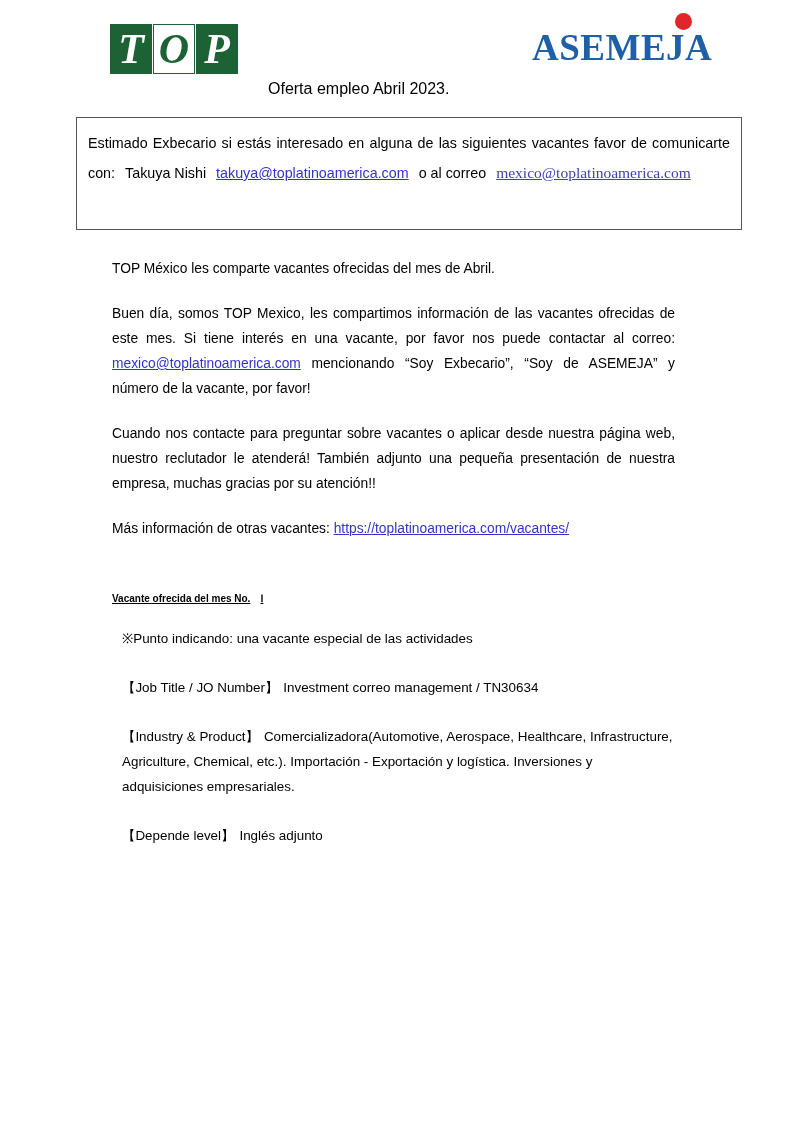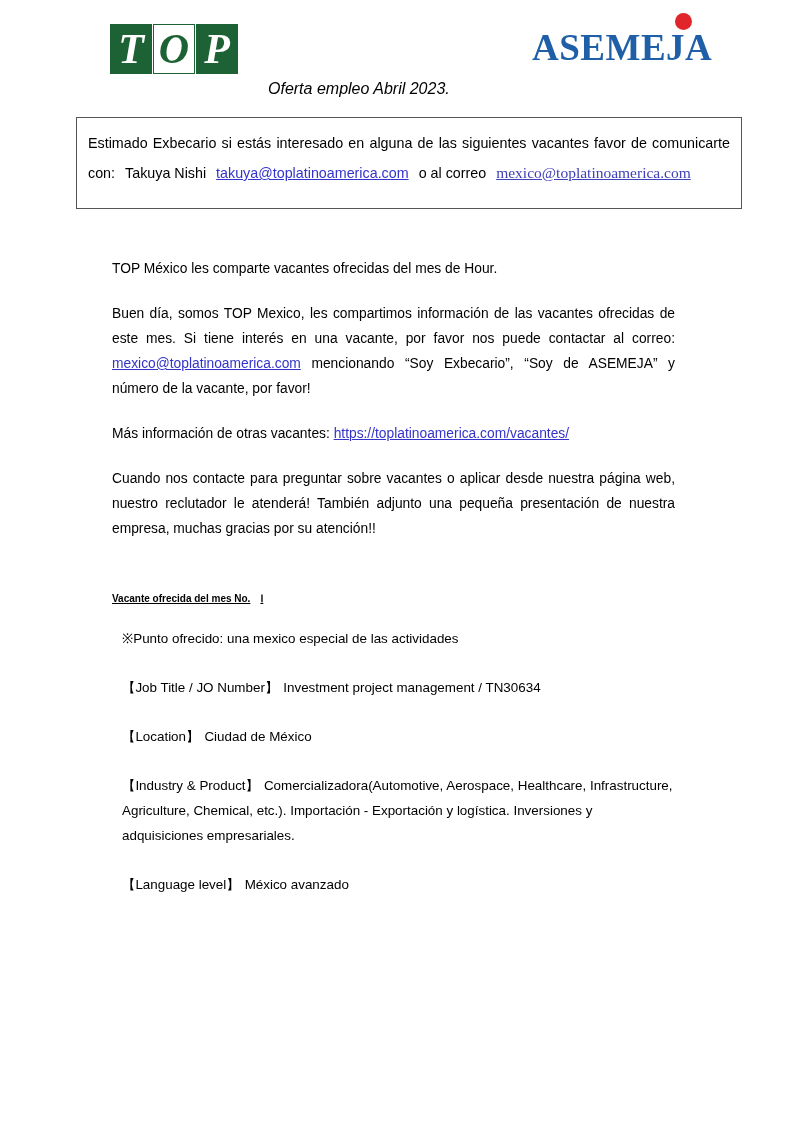--- a/index.html
+++ b/index.html
@@ -72,30 +72,29 @@
     background: #e0262b;
   }
 
   .doc-title {
     position: absolute;
     left: 268px;
     top: 80px;
     font-size: 16px;
     color: #000000;
     white-space: nowrap;
-    font-style: italic;
   }
 
   
   .notice-box {
     position: absolute;
     left: 76px;
     top: 117px;
     width: 666px;
-    height: 92px;
+    height: 113px;
     border: 1px solid #555555;
     box-sizing: border-box;
     padding: 10px 11px 8px 11px;
   }
   .notice-line {
     font-size: 14.3px;
     line-height: 30px;
     text-align: justify;
     text-align-last: justify;
     color: #000000;
@@ -189,35 +188,34 @@
   <div class="notice-line">Estimado Exbecario si estás interesado en alguna de las siguientes vacantes favor de comunicarte</div>
 
   <div class="notice-line nojust">
     <span>con:</span><span class="gap-md"></span><span>Takuya  Nishi</span><span class="gap-md"></span><a class="link">takuya@toplatinoamerica.com</a><span class="gap-md"></span><span>o  al  correo</span><span class="gap-md"></span><a class="link-serif">mexico@toplatinoamerica.com</a>
   </div>
 
 </div>
 
 <div class="body-wrap">
 
-  <p class="para">TOP México les comparte vacantes ofrecidas del mes de Hour.</p>
+  <p class="para">TOP México les comparte vacantes ofrecidas del mes de Abril.</p>
 
   <p class="para just"><span>Buen día, somos TOP Mexico, les compartimos información de las vacantes ofrecidas de este mes. Si tiene interés en una vacante, por favor nos puede contactar al correo: </span><a class="link">mexico@toplatinoamerica.com</a><span> mencionando “Soy Exbecario”, “Soy de ASEMEJA” y número de la vacante, por favor!</span></p>
 
+  <p class="para just">Cuando nos contacte para preguntar sobre vacantes o aplicar desde nuestra página web, nuestro reclutador le atenderá! También adjunto una pequeña presentación de nuestra empresa, muchas gracias por su atención!!</p>
+
   <p class="para"><span>Más información de otras vacantes: </span><a class="link">https://toplatinoamerica.com/vacantes/</a></p>
 
-  <p class="para just">Cuando nos contacte para preguntar sobre vacantes o aplicar desde nuestra página web, nuestro reclutador le atenderá! También adjunto una pequeña presentación de nuestra empresa, muchas gracias por su atención!!</p>
-
   <div class="section-head"><span>Vacante ofrecida del mes No.</span><span class="gap-md"></span><span class="roman">Ⅰ</span></div>
 
-  <p class="field"><span>※</span><span>Punto ofrecido: una mexico especial de las actividades</span></p>
-
-  <p class="field"><span class="field-label">【Job Title / JO Number】</span><span class="gap-sm"></span><span>Investment project management / TN30634</span></p>
-
-  <p class="field"><span class="field-label">【Location】</span><span class="gap-sm"></span><span>Ciudad de México</span></p>
+  <p class="field"><span>※</span><span>Punto indicando: una vacante especial de las actividades</span></p>
+
+  <p class="field"><span class="field-label">【Job Title / JO Number】</span><span class="gap-sm"></span><span>Investment correo management / TN30634</span></p>
+
 
   <p class="field multi"><span class="field-label">【Industry &amp; Product】</span><span class="gap-sm"></span><span>Comercializadora(Automotive, Aerospace, Healthcare, Infrastructure, Agriculture, Chemical, etc.). Importación - Exportación y logística. Inversiones y adquisiciones empresariales.</span></p>
 
 
-  <p class="field"><span class="field-label">【Language level】</span><span class="gap-sm"></span><span>México avanzado</span></p>
+  <p class="field"><span class="field-label">【Depende level】</span><span class="gap-sm"></span><span>Inglés adjunto</span></p>
 
 
 </div>
 
 </body></html>

